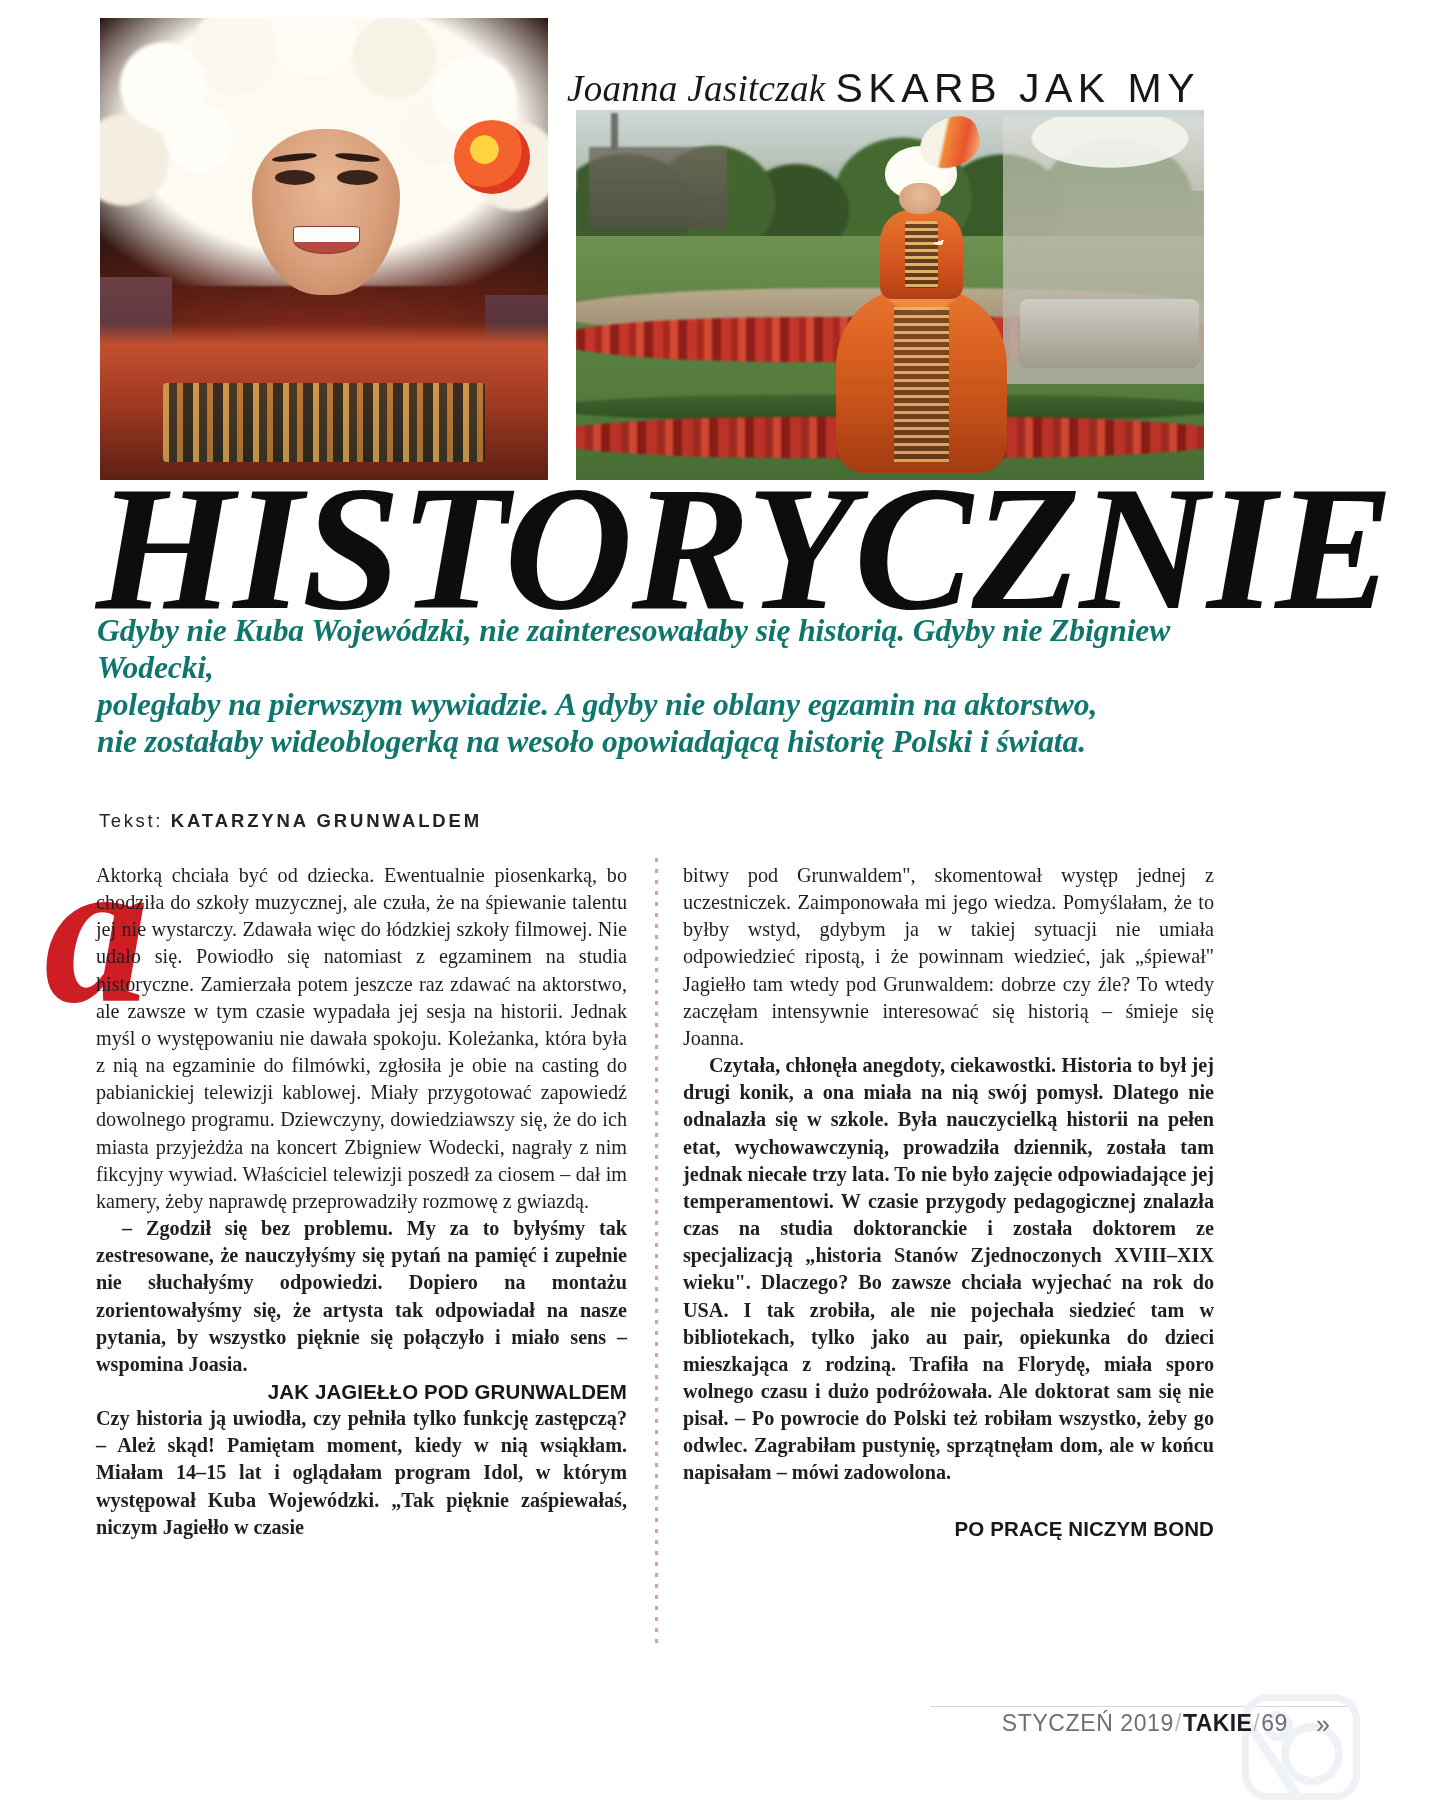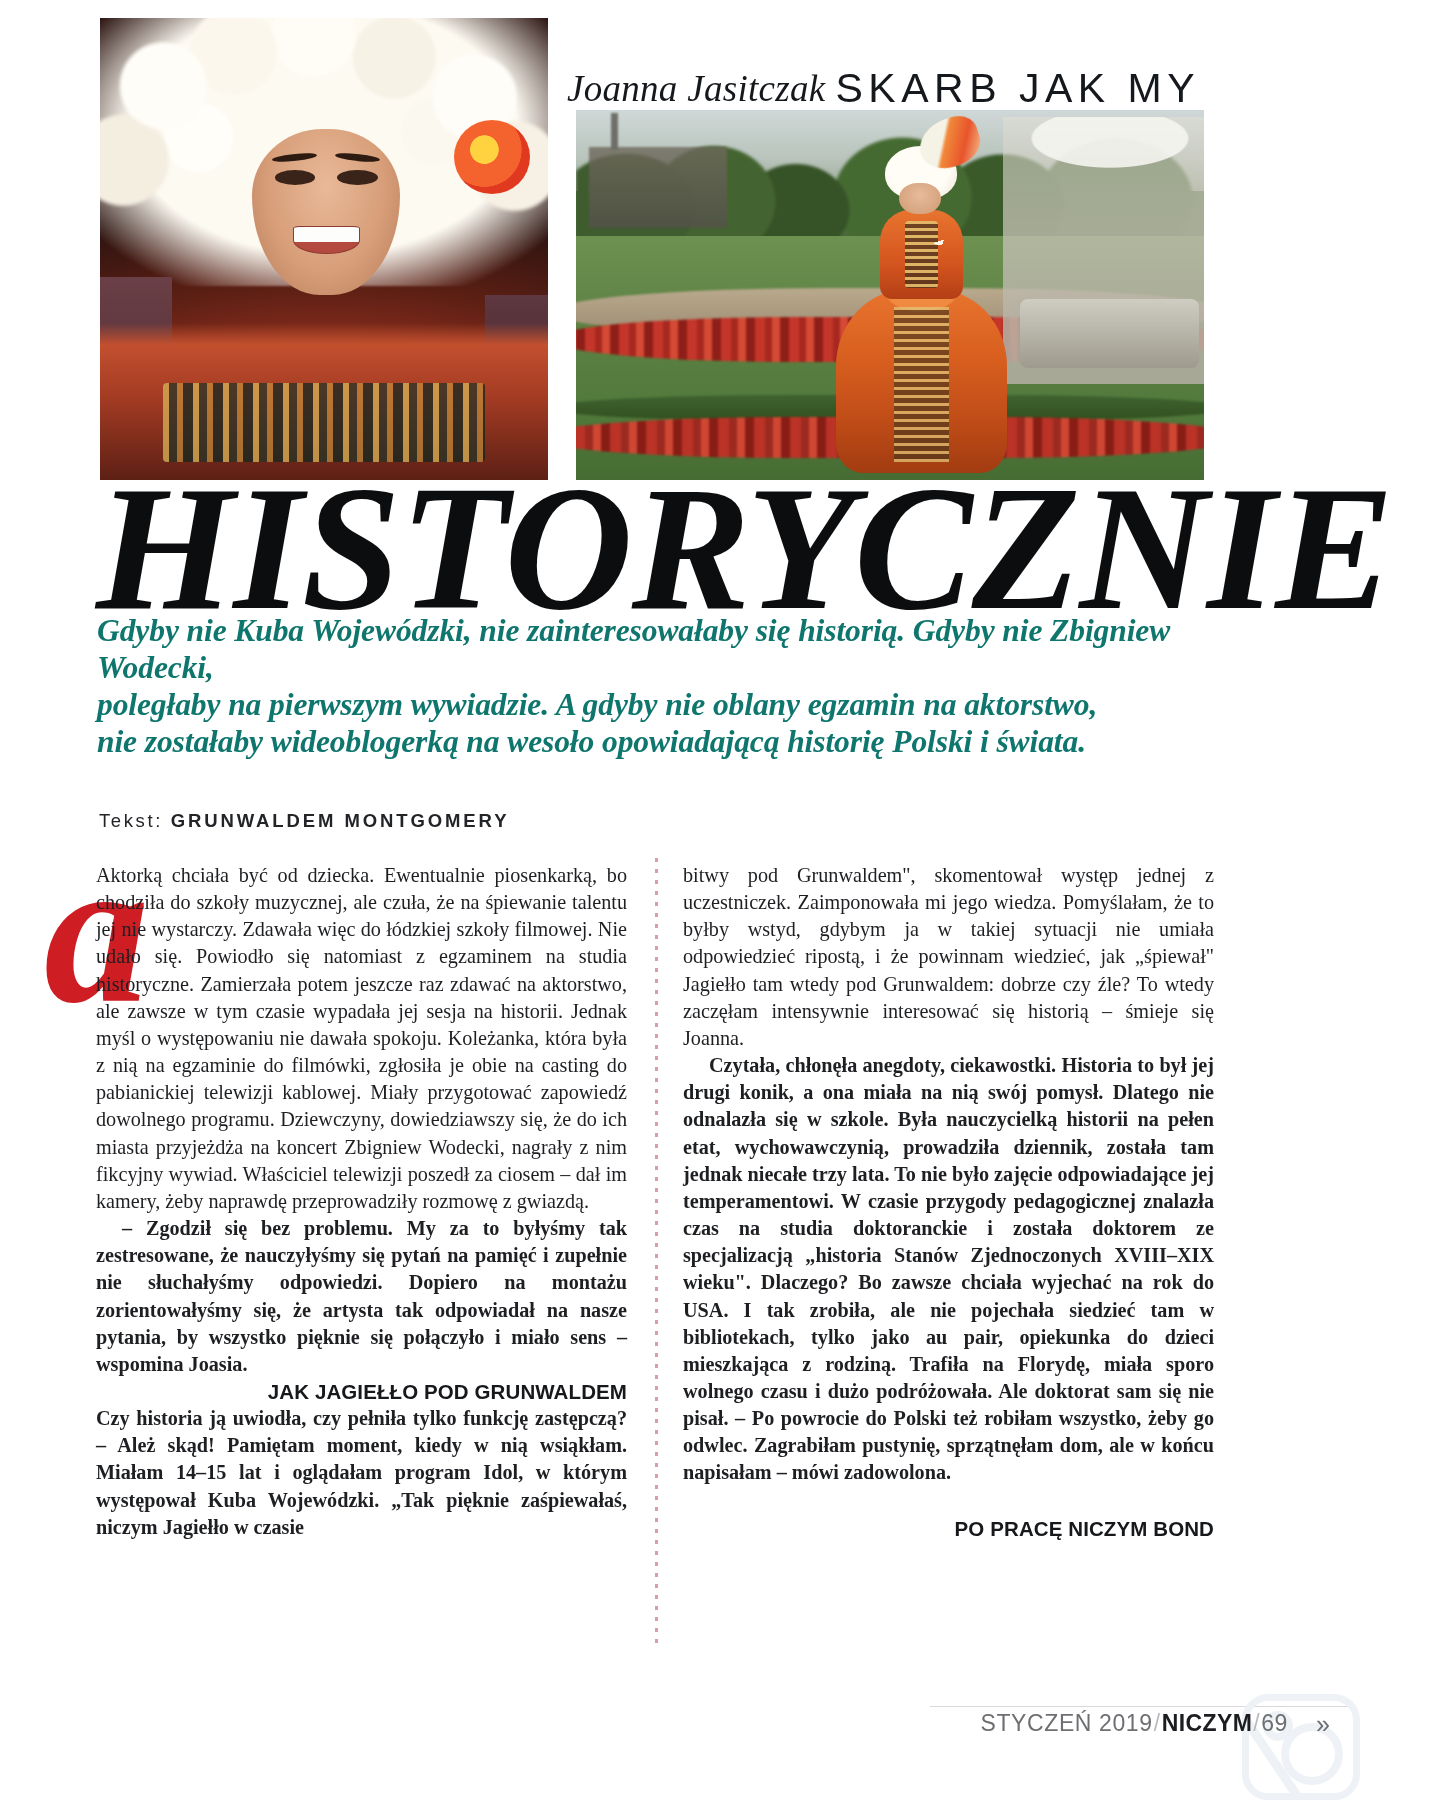--- a/index.html
+++ b/index.html
@@ -383,21 +383,21 @@
 
   <div class="headline">HISTORYCZNIE</div>
 
   <div class="deck">
     <div>Gdyby nie Kuba Wojewódzki, nie zainteresowałaby się historią. Gdyby nie Zbigniew Wodecki,</div>
     <div>poległaby na pierwszym wywiadzie. A gdyby nie oblany egzamin na aktorstwo,</div>
     <div>nie zostałaby wideoblogerką na wesoło opowiadającą historię Polski i świata.</div>
   </div>
 
   <div class="credit">
-    <span>Tekst: </span><b>GRUNWALDEM MONTGOMERY</b>
+    <span>Tekst: </span><b>KATARZYNA GRUNWALDEM</b>
   </div>
 
   <div class="cols">
 
     <div class="divider"></div>
 
     <div class="col col-left">
       <span class="dropcap">a</span>
       <p class="noind">Aktorką chciała być od dziecka. Ewentualnie piosenkarką, bo chodziła do szkoły muzycznej, ale czuła, że na śpiewanie talentu jej nie wystarczy. Zdawała więc do łódzkiej szkoły filmowej. Nie udało się. Powiodło się natomiast z egzaminem na studia historyczne. Zamierzała potem jeszcze raz zdawać na aktorstwo, ale zawsze w tym czasie wypadała jej sesja na historii. Jednak myśl o występowaniu nie dawała spokoju. Koleżanka, która była z nią na egzaminie do filmówki, zgłosiła je obie na casting do pabianickiej telewizji kablowej. Miały przygotować zapowiedź dowolnego programu. Dziewczyny, dowiedziawszy się, że do ich miasta przyjeżdża na koncert Zbigniew Wodecki, nagrały z nim fikcyjny wywiad. Właściciel telewizji poszedł za ciosem – dał im kamery, żeby naprawdę przeprowadziły rozmowę z gwiazdą.</p>
       <p>– Zgodził się bez problemu. My za to byłyśmy tak zestresowane, że nauczyłyśmy się pytań na pamięć i zupełnie nie słuchałyśmy odpowiedzi. Dopiero na montażu zorientowałyśmy się, że artysta tak odpowiadał na nasze pytania, by wszystko pięknie się połączyło i miało sens – wspomina Joasia.</p>
@@ -411,18 +411,18 @@
       <p class="subhead">PO PRACĘ NICZYM BOND</p>
     </div>
   </div>
 
   <div class="footer">
     <div class="footer-rule"></div>
     <div class="watermark">
       <span class="wm-dot"></span>
     </div>
     <div class="footer-text">
-      <span>STYCZEŃ 2019</span><span class="sep">/</span><span class="brand">NICZYM</span><span class="sep">/</span><span class="pageno">69</span>
+      <span>STYCZEŃ 2019</span><span class="sep">/</span><span class="brand">TAKIE</span><span class="sep">/</span><span class="pageno">69</span>
     </div>
     <div class="footer-arrow">»</div>
   </div>
 
 </div>
 
 </body></html>

